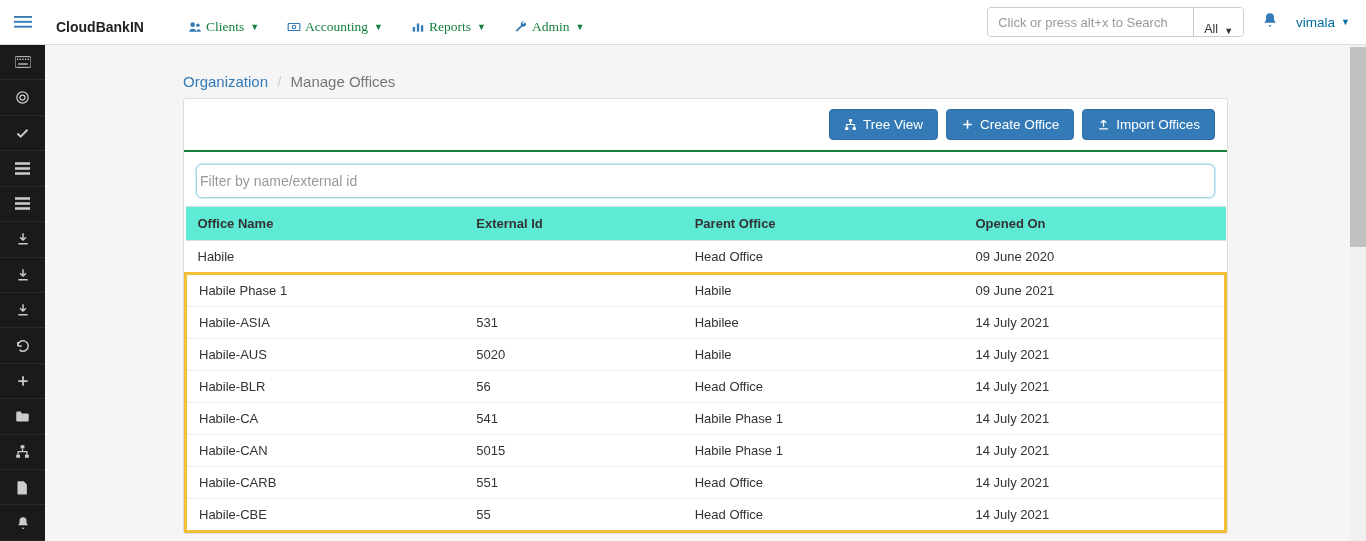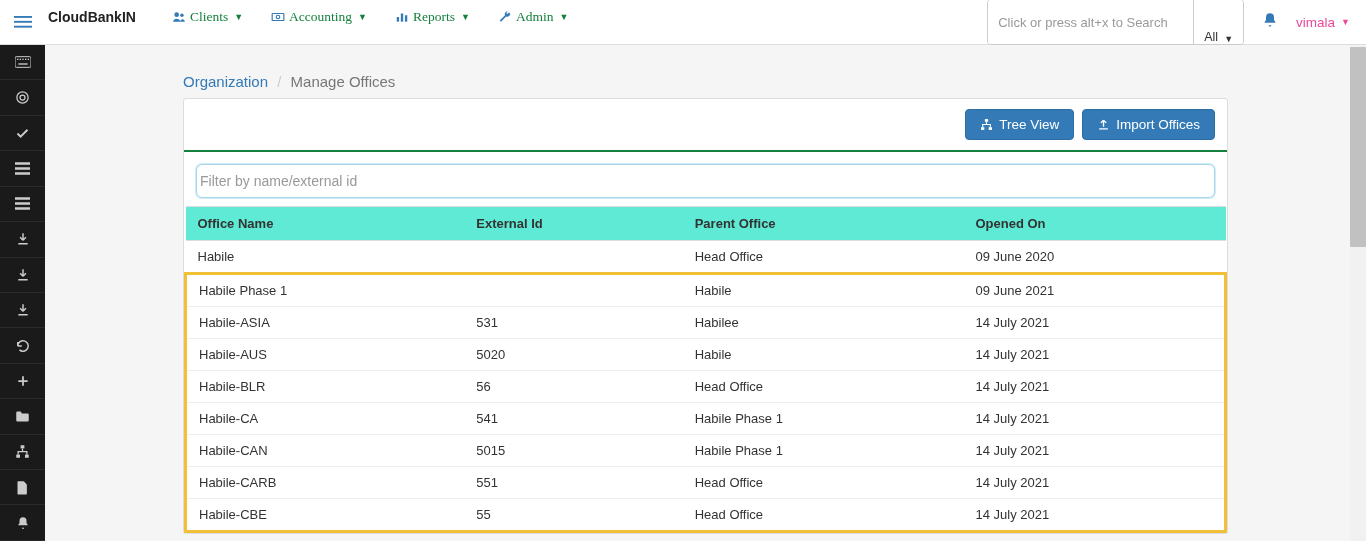--- a/index.html
+++ b/index.html
@@ -1,32 +1,32 @@
 <!DOCTYPE html>
 <html><head>
 <meta charset="utf-8">
 <style>
   * { box-sizing: border-box; margin: 0; padding: 0; }
   body { font-family: -apple-system, "Helvetica Neue", Helvetica, Arial, sans-serif; font-size: 13px; color: #333; background: #f5f5f5; width: 1366px; height: 541px; overflow: hidden; }
   
   
   .navbar { height: 45px; background: #fff; border-bottom: 1px solid #ddd; display: flex; align-items: center; padding: 0 10px; }
-  .nav-left { display: flex; align-items: flex-start; gap: 4px; }
+  .nav-left { display: flex; align-items: flex-end; gap: 12px; }
   .hamburger { width: 26px; height: 26px; display:flex; align-items:center; justify-content:center; cursor:pointer; color:#337ab7; font-size:18px; }
   .brand { font-weight: bold; color: #222; font-size: 14px; margin-left: 8px; margin-right: 32px; }
   .nav-menu { display: flex; align-items: center; gap: 28px; }
   .nav-item { color: #15803d; font-size: 13.5px; cursor: pointer; display: flex; align-items: center; gap: 4px; font-family: Liberation Serif, serif; }
   .caret { font-size: 9px; margin-left: 2px; }
   .nav-right { margin-left: auto; display: flex; align-items: center; gap: 10px; }
-  .search-wrap { display: flex; border: 1px solid #ccc; border-radius: 4px; overflow: hidden; height: 46px; }
+  .search-wrap { display: flex; border: 1px solid #ccc; border-radius: 4px; overflow: hidden; height: 30px; }
   .search-inp { border: none; padding: 0 10px; width: 205px; font-size: 13px; outline: none; color: #555; }
   .search-inp::placeholder { color: #999; }
   .search-all { border: none; border-left: 1px solid #ccc; background: #fff; padding: 0 10px; font-size: 12.5px; color: #333; display: flex; align-items: flex-end; gap: 4px; cursor: pointer; }
   .bell { color: #337ab7; font-size: 16px; cursor: pointer; margin: 0 8px; }
-  .user { color: #ec4899; font-size: 13.5px; cursor: pointer; display: flex; align-items: center; gap: 4px; margin-right: 6px; }
+  .user { color: #0369a1; font-size: 13.5px; cursor: pointer; display: flex; align-items: center; gap: 4px; margin-right: 6px; }
   
   
   .layout { display: flex; height: calc(541px - 45px); }
   .sidebar { width: 45px; background: #1a1a1a; display: flex; flex-direction: column; }
   .side-item { height: 35.6px; display: flex; align-items: center; justify-content: center; color: #ccc; font-size: 14px; cursor: pointer; border-bottom: 1px solid #2a2a2a; }
   
   
   .main { flex: 1; overflow-y: auto; padding: 28px 138px 0 138px; position: relative; }
   .breadcrumb { font-size: 15px; color: #777; margin-bottom: 8px; }
   .breadcrumb a { color: #337ab7; text-decoration: none; cursor: pointer; }
@@ -221,20 +221,26 @@
     <div class="panel">
       <div class="panel-top">
         <button class="btn-primary">
           <svg width="13" height="13" viewBox="0 0 24 24" fill="#fff">
               <rect x="9" y="2" width="6" height="5"></rect>
               <rect x="2" y="17" width="6" height="5"></rect>
               <rect x="16" y="17" width="6" height="5"></rect>
               <path d="M12 7v5M12 12H5v5M12 12h7v5" stroke="#fff" stroke-width="2" fill="none"></path>
             </svg>
           <span>Tree View</span>
+        </button>
+        <button class="btn-primary">
+          <svg width="13" height="13" viewBox="0 0 24 24" stroke="#fff" stroke-width="3">
+              <path d="M12 4v16M4 12h16"></path>
+            </svg>
+          <span>Create Office</span>
         </button>
         <button class="btn-primary">
           <svg width="13" height="13" viewBox="0 0 24 24" fill="#fff">
               <path d="M12 16V4m0 0l-5 5m5-5l5 5M4 20h16" stroke="#fff" stroke-width="2.5" fill="none"></path>
             </svg>
           <span>Import Offices</span>
         </button>
       </div>
 
       <div class="filter-wrap">

